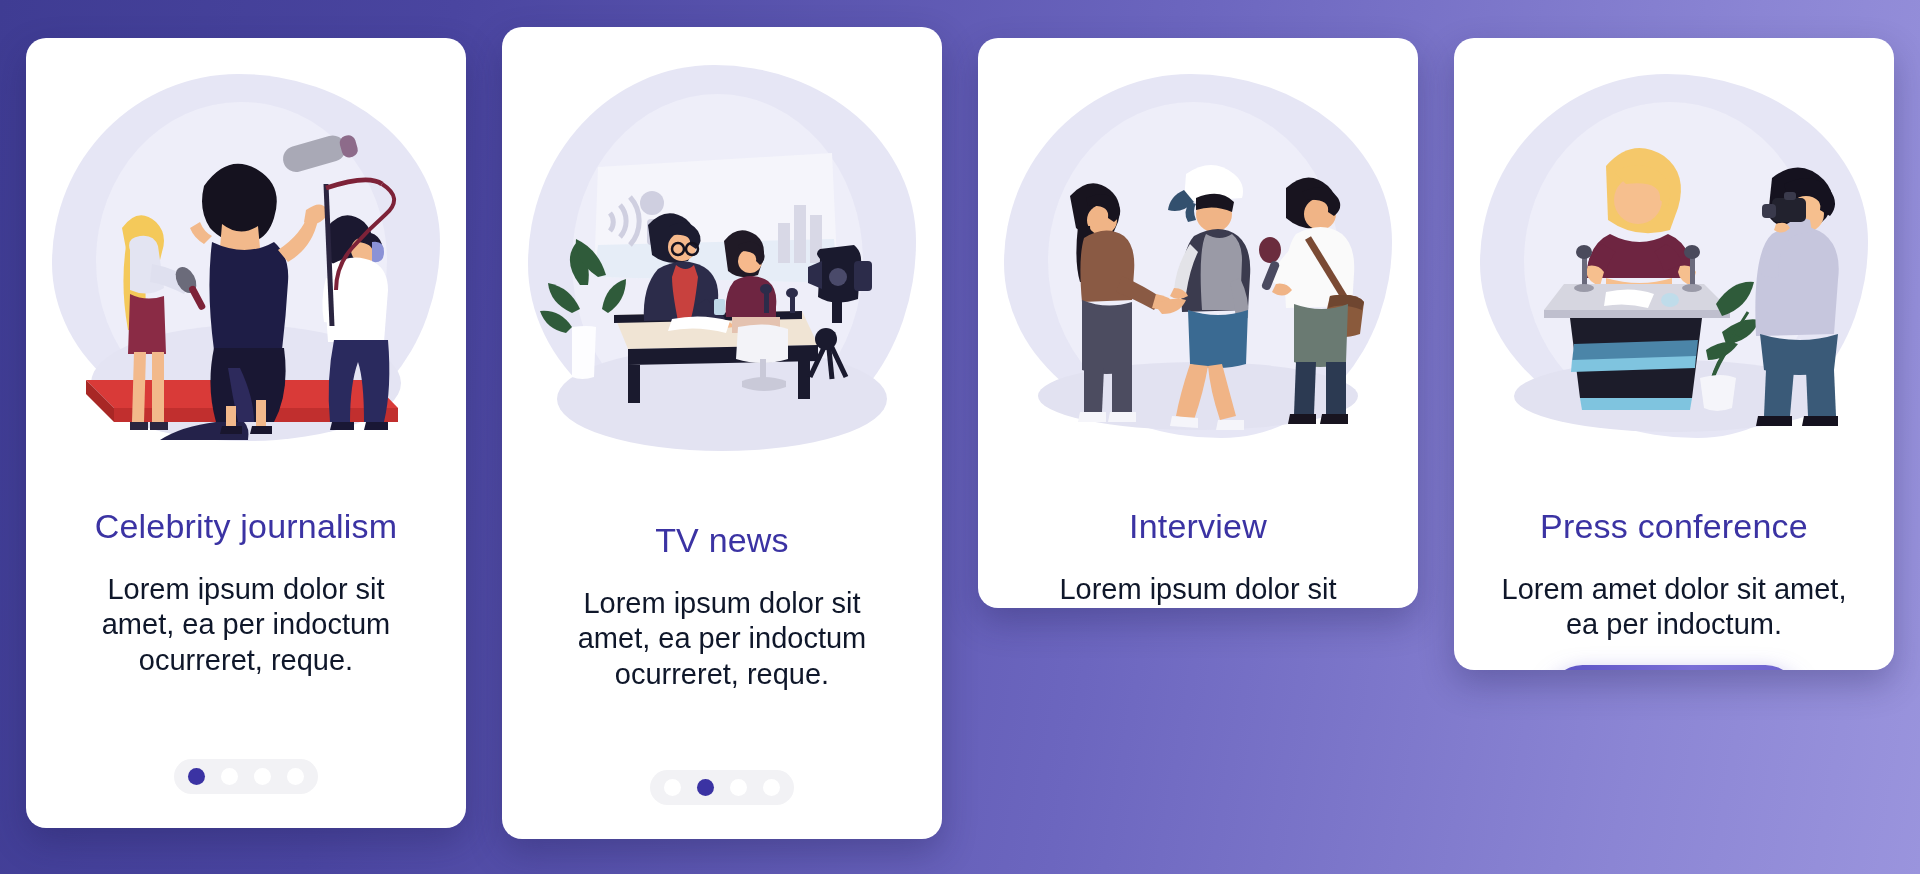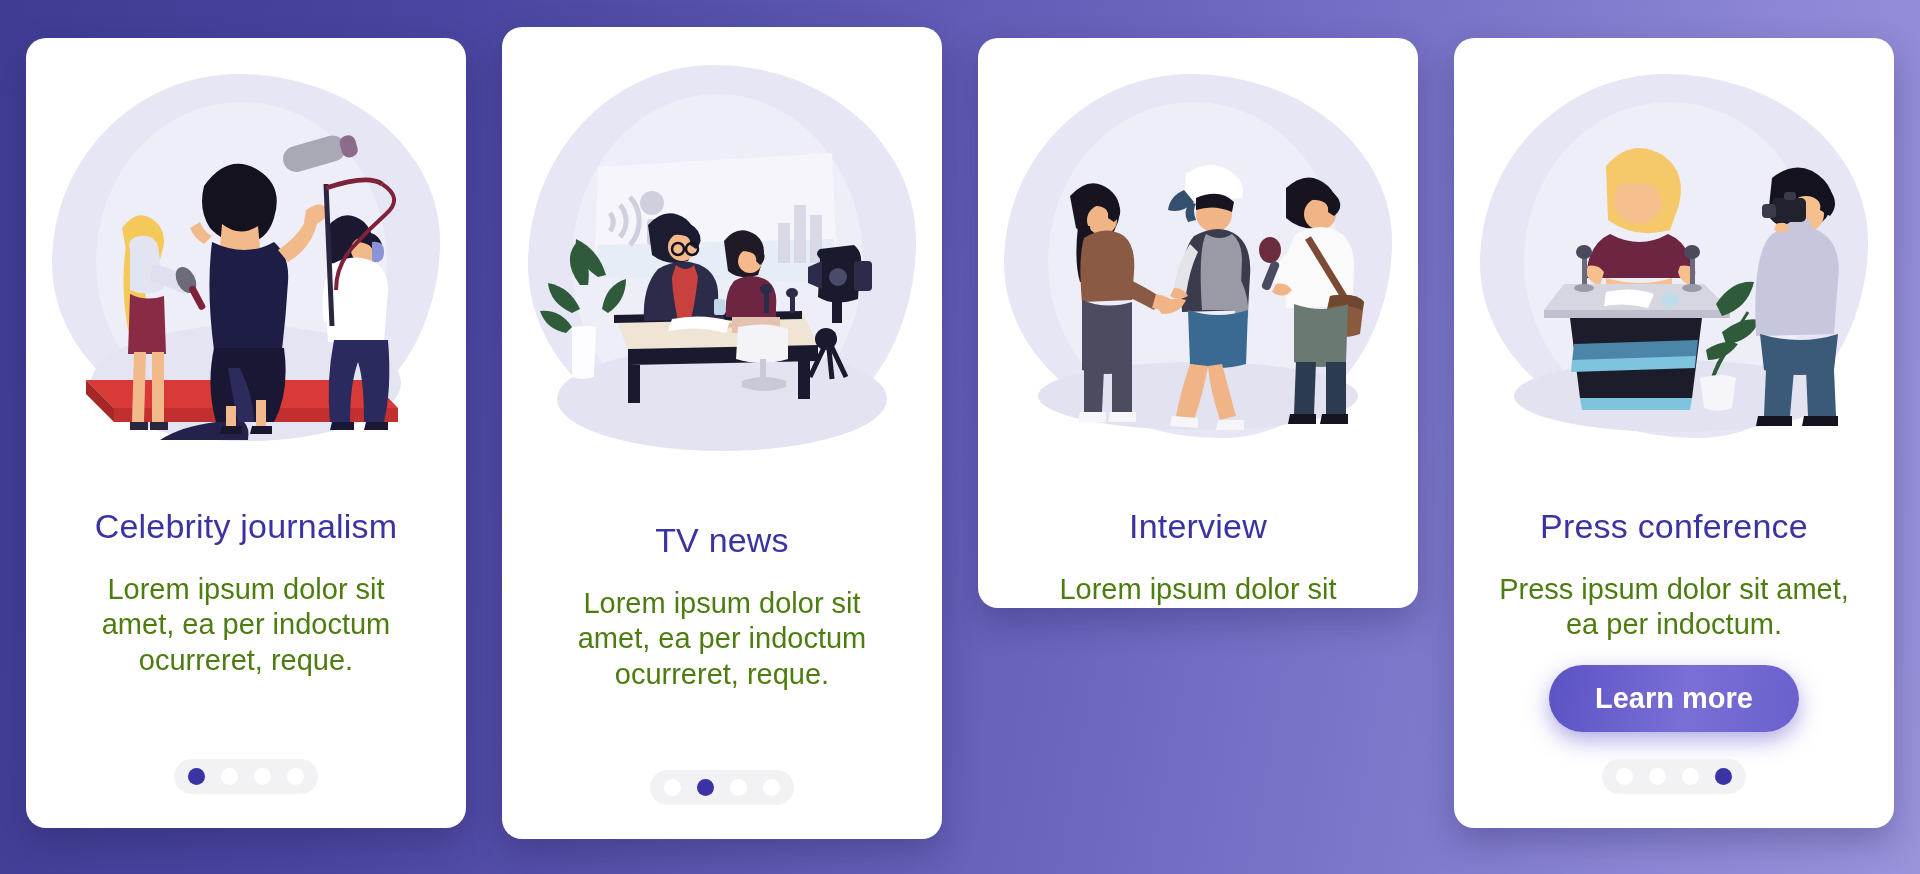--- a/index.html
+++ b/index.html
@@ -34,21 +34,21 @@
     border-radius: 20px;
     box-shadow: 0 14px 34px rgba(30,25,80,0.30);
     display: flex;
     flex-direction: column;
     overflow: hidden;
     flex: 0 0 auto;
   }
   .screen.s1 { height: 790px; margin-top: 38px; }
   .screen.s2 { height: 812px; margin-top: 27px; justify-content: flex-end; }
   .screen.s3 { height: 570px; margin-top: 38px; }
-  .screen.s4 { height: 790px; margin-top: 38px; }
+  .screen.s4 { height: 632px; margin-top: 38px; }
 
   
   .art {
     position: relative;
     width: 100%;
     height: 455px;
     flex: 0 0 auto;
     overflow: hidden;
   }
   .screen.s2 .art { height: 478px; }
@@ -74,21 +74,21 @@
   }
   .title {
     color: #3b33a3;
     font-size: 34px;
     font-weight: 400;
     letter-spacing: 0.2px;
     margin-top: 14px;
   }
   .screen.s2 .title { margin-top: 16px; }
   .body {
-    color: #4d7c0f;
+    color: #0f172a;
     font-size: 29px;
     line-height: 1.22;
     margin-top: 26px;
     max-width: 350px;
     font-weight: 400;
   }
 
   .cta {
     margin-top: 22px;
     border: none;
@@ -424,21 +424,21 @@
 
         <path d="M306 296 q40 12 78 0 l-4 36 q-34 10 -70 0 z" fill="#3a5a78"></path>
         <path d="M312 332 l28 0 l-4 46 l-26 0 z" fill="#3a5a78"></path>
         <path d="M352 332 l28 0 l2 46 l-28 0 z" fill="#3a5a78"></path>
         <path d="M304 378 l34 0 l0 10 l-36 0 z" fill="#15121f"></path>
         <path d="M350 378 l34 0 l0 10 l-36 0 z" fill="#15121f"></path>
       </svg>
     </div>
     <div class="copy">
       <div class="title">Press conference</div>
-      <div class="body">Press ipsum dolor sit amet, ea per indoctum.</div>
+      <div class="body">Lorem amet dolor sit amet, ea per indoctum.</div>
       <button class="cta">Learn more</button>
       <div class="dots">
         <span class="dot"></span>
         <span class="dot"></span>
         <span class="dot"></span>
         <span class="dot on"></span>
       </div>
     </div>
   </div>
 

